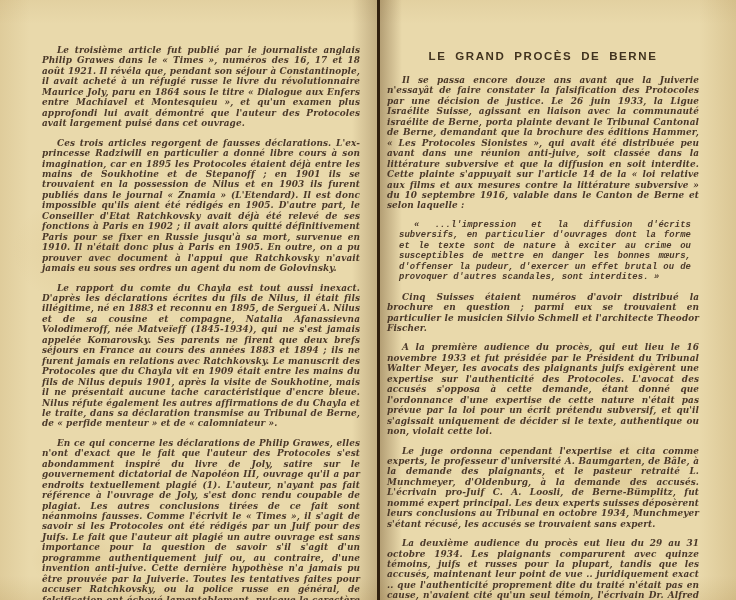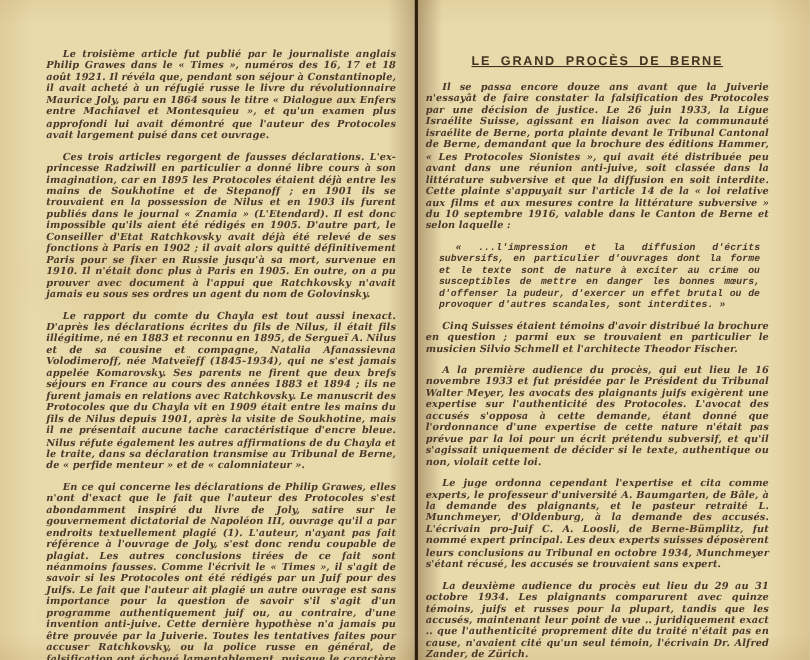--- a/index.html
+++ b/index.html
@@ -59,21 +59,20 @@
 
   .page-title {
     margin: 4px 0 13px 0;
     text-align: center;
     font-family: "Liberation Sans", sans-serif;
     font-weight: bold;
     font-size: 11.5px;
     letter-spacing: 1.6px;
     word-spacing: 4px;
     color: #41331f;
-    text-decoration: underline;
   }
 </style>
 </head>
 <body>
 
 <div class="scan">
 
   <div class="col-left">
     <div class="body-text">
         <p>Le troisième article fut publié par le journaliste anglais Philip Grawes dans le « Times », numéros des 16, 17 et 18 août 1921. Il révéla que, pendant son séjour à Constantinople, il avait acheté à un réfugié russe le livre du révolutionnaire Maurice Joly, paru en 1864 sous le titre « Dialogue aux Enfers entre Machiavel et Montesquieu », et qu'un examen plus approfondi lui avait démontré que l'auteur des Protocoles avait largement puisé dans cet ouvrage.</p>
@@ -86,20 +85,20 @@
 
   <div class="gutter-shadow-left"></div>
   <div class="gutter-line"></div>
   <div class="gutter-shadow-right"></div>
 
   <div class="col-right">
     <h1 class="page-title">LE GRAND PROCÈS DE BERNE</h1>
     <div class="body-text">
         <p>Il se passa encore douze ans avant que la Juiverie n'essayât de faire constater la falsification des Protocoles par une décision de justice. Le 26 juin 1933, la Ligue Israélite Suisse, agissant en liaison avec la communauté israélite de Berne, porta plainte devant le Tribunal Cantonal de Berne, demandant que la brochure des éditions Hammer, « Les Protocoles Sionistes », qui avait été distribuée peu avant dans une réunion anti-juive, soit classée dans la littérature subversive et que la diffusion en soit interdite. Cette plainte s'appuyait sur l'article 14 de la « loi relative aux films et aux mesures contre la littérature subversive » du 10 septembre 1916, valable dans le Canton de Berne et selon laquelle :</p>
         <p class="quote">« ...l'impression et la diffusion d'écrits subversifs, en particulier d'ouvrages dont la forme et le texte sont de nature à exciter au crime ou susceptibles de mettre en danger les bonnes mœurs, d'offenser la pudeur, d'exercer un effet brutal ou de provoquer d'autres scandales, sont interdites. »</p>
-        <p>Cinq Suisses étaient témoins d'avoir distribué la brochure en question ; parmi eux se trouvaient en particulier le musicien Silvio Schmell et l'architecte Theodor Fischer.</p>
+        <p>Cinq Suisses étaient numéros d'avoir distribué la brochure en question ; parmi eux se trouvaient en particulier le musicien Silvio Schmell et l'architecte Theodor Fischer.</p>
         <p>A la première audience du procès, qui eut lieu le 16 novembre 1933 et fut présidée par le Président du Tribunal Walter Meyer, les avocats des plaignants juifs exigèrent une expertise sur l'authenticité des Protocoles. L'avocat des accusés s'opposa à cette demande, étant donné que l'ordonnance d'une expertise de cette nature n'était pas prévue par la loi pour un écrit prétendu subversif, et qu'il s'agissait uniquement de décider si le texte, authentique ou non, violait cette loi.</p>
         <p>Le juge ordonna cependant l'expertise et cita comme experts, le professeur d'université A. Baumgarten, de Bâle, à la demande des plaignants, et le pasteur retraité L. Munchmeyer, d'Oldenburg, à la demande des accusés. L'écrivain pro-Juif C. A. Loosli, de Berne-Bümplitz, fut nommé expert principal. Les deux experts suisses déposèrent leurs conclusions au Tribunal en octobre 1934, Munchmeyer s'étant récusé, les accusés se trouvaient sans expert.</p>
         <p>La deuxième audience du procès eut lieu du 29 au 31 octobre 1934. Les plaignants comparurent avec quinze témoins, juifs et russes pour la plupart, tandis que les accusés, maintenant leur point de vue .. juridiquement exact .. que l'authenticité proprement dite du traité n'était pas en cause, n'avaient cité qu'un seul témoin, l'écrivain Dr. Alfred Zander, de Zürich.</p>
       </div>
   </div>
 
 </div>
 
 </body></html>

